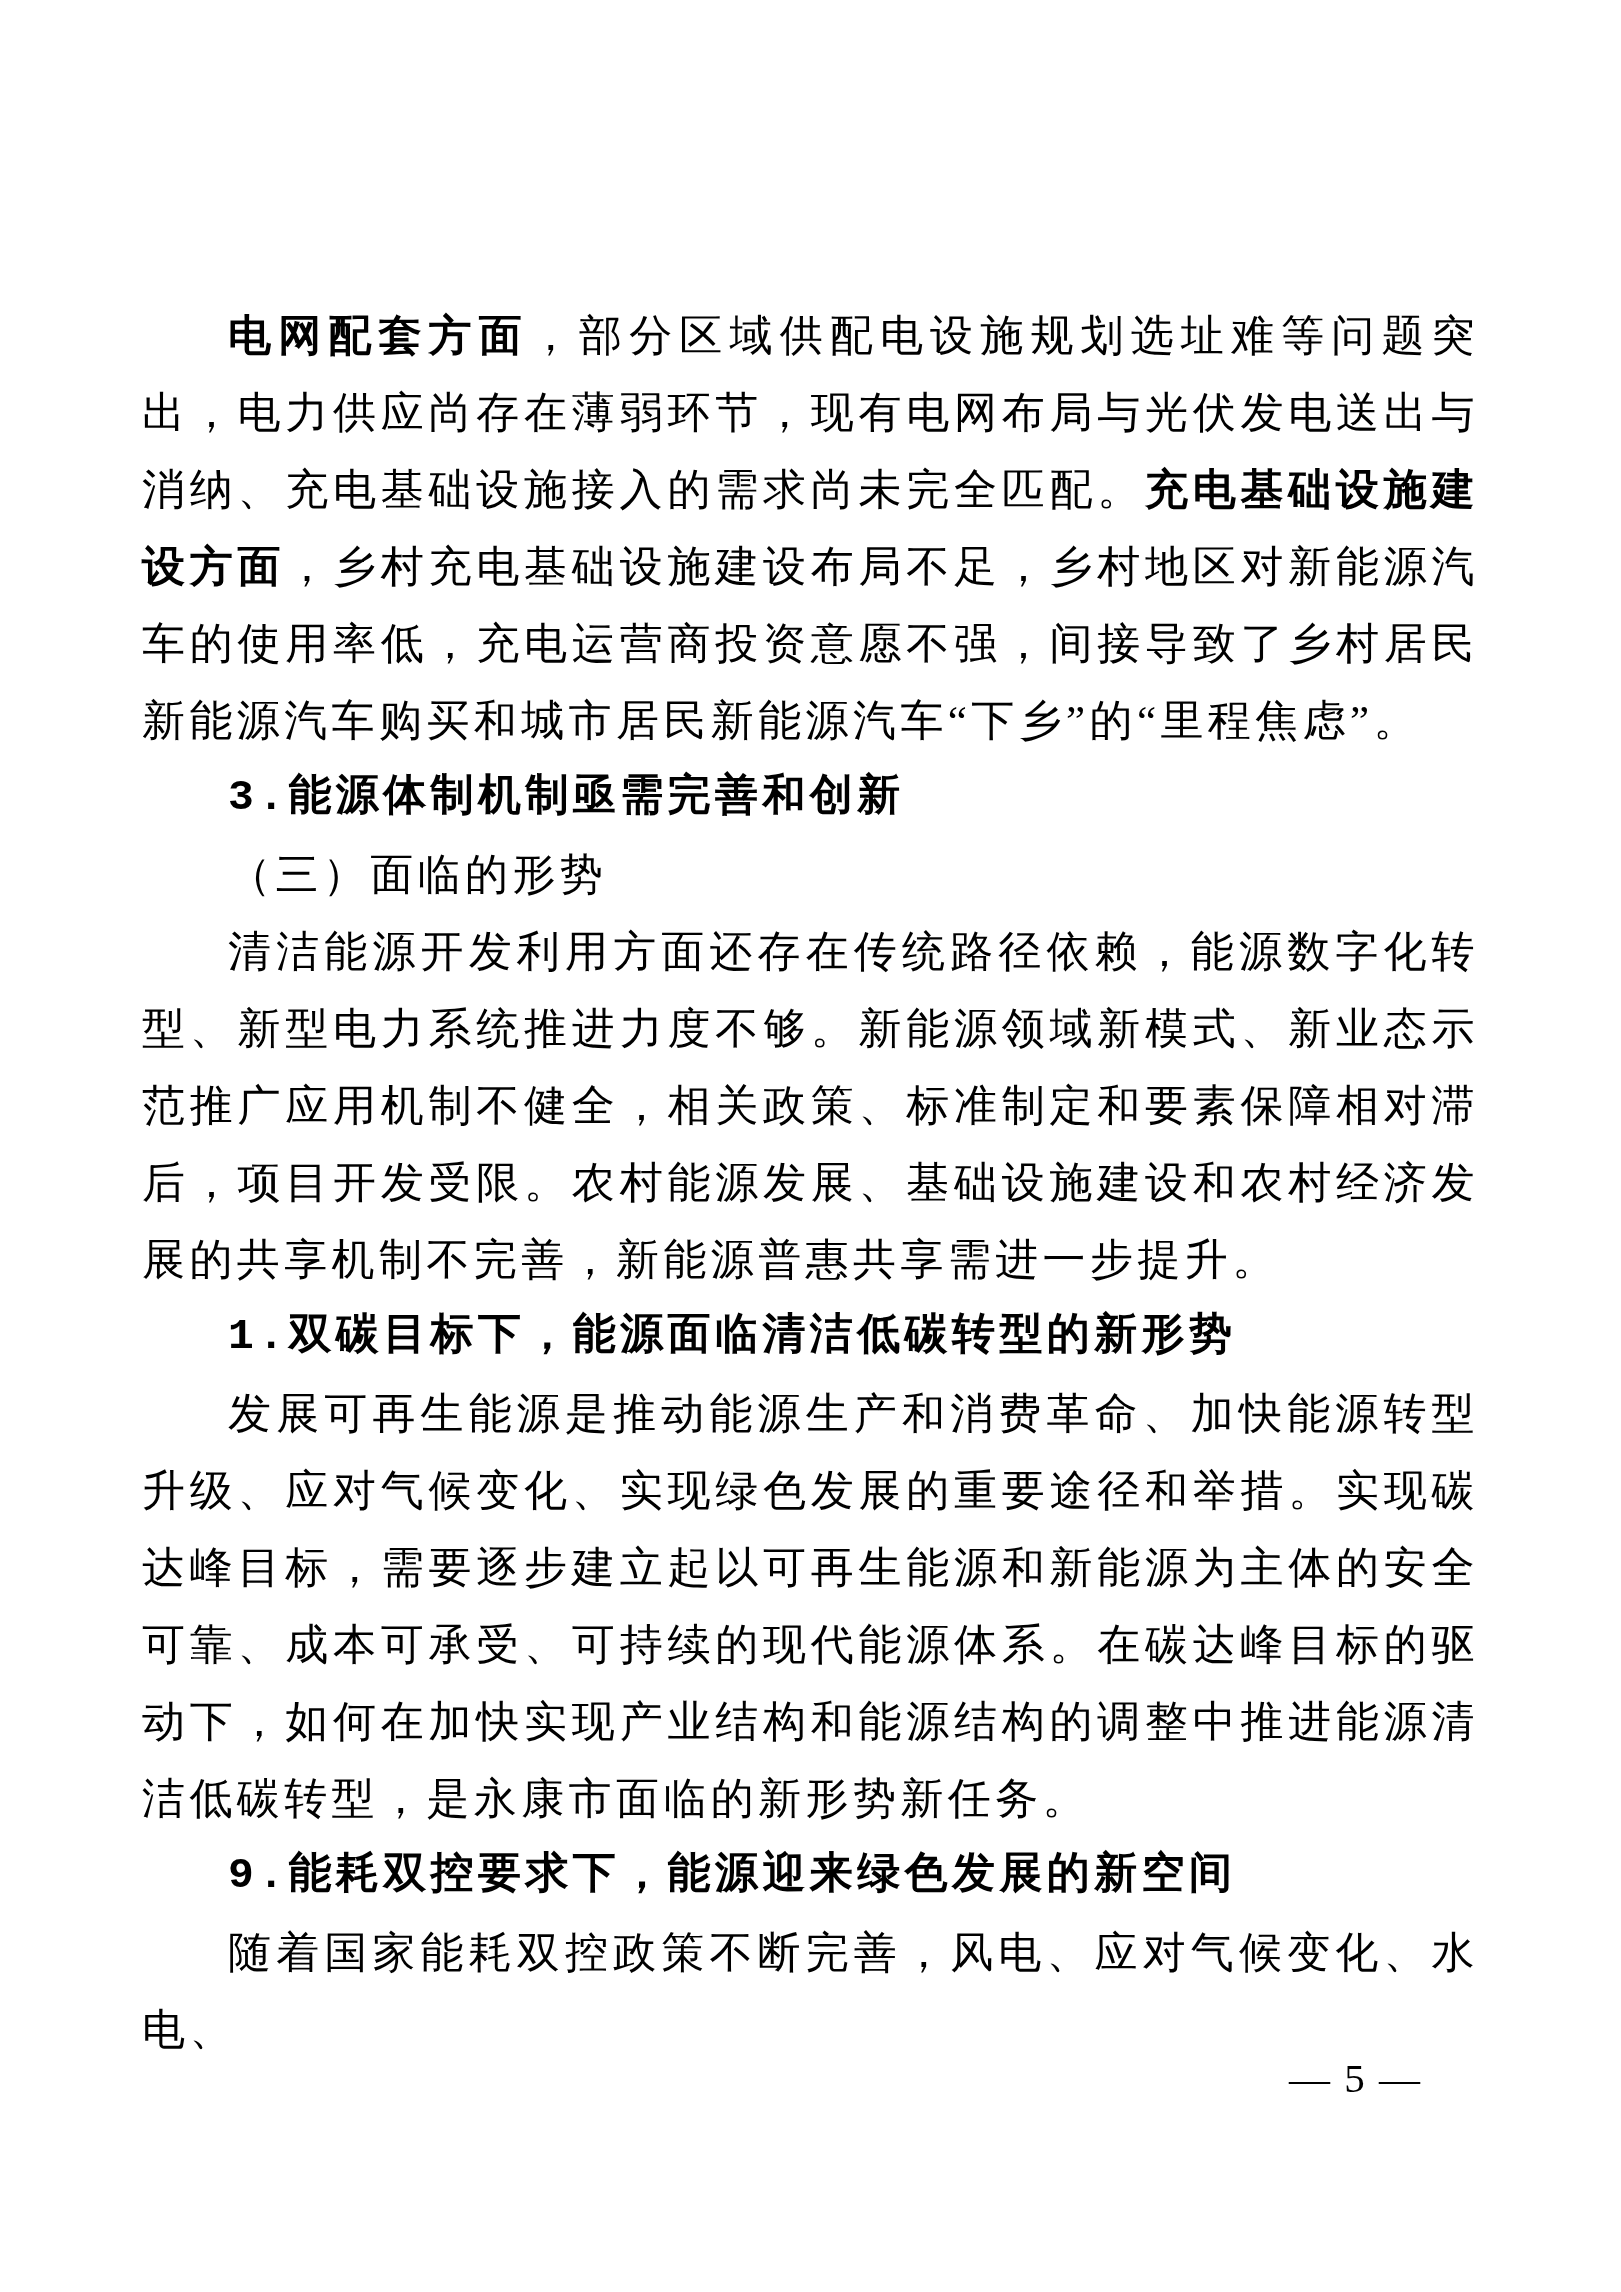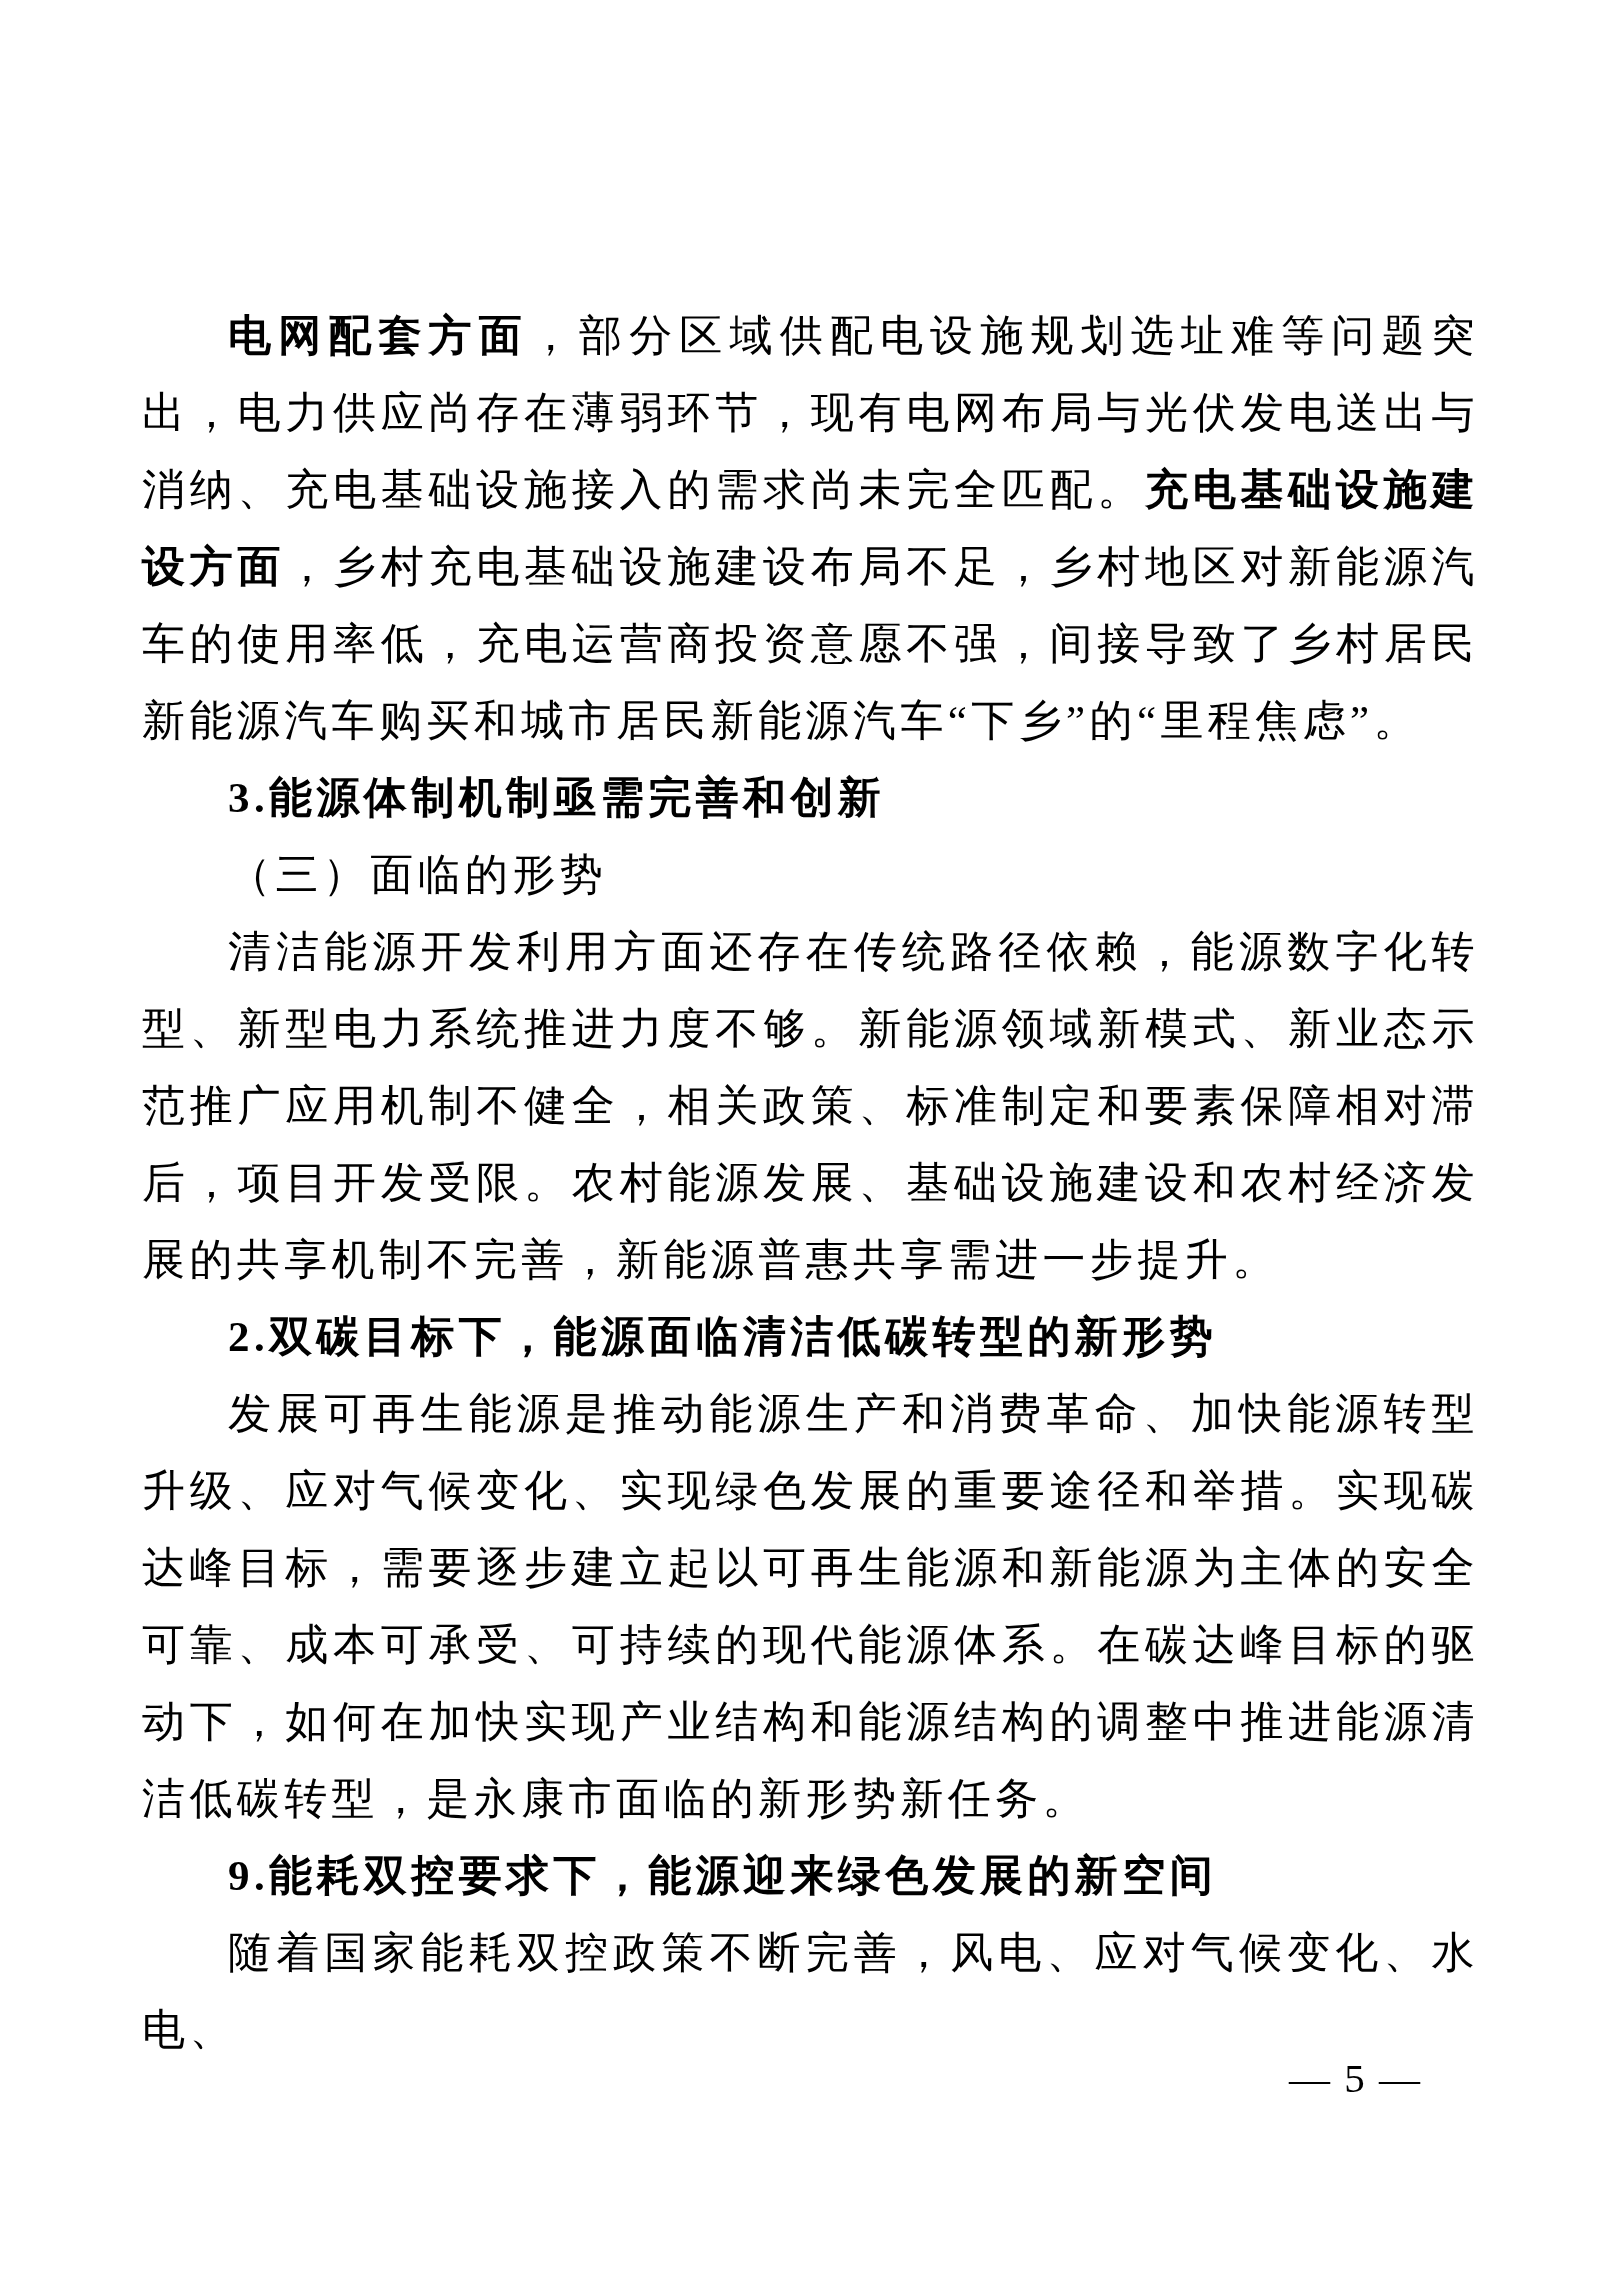--- a/index.html
+++ b/index.html
@@ -31,20 +31,21 @@
   .body-text h3 {
     margin: 0;
     padding: 0;
     text-indent: 2em;
     font-size: 43px;
     font-weight: 400;
     word-break: break-all;
   }
   .body-text h3 {
     font-weight: 700;
+    font-family: Liberation Mono, monospace;
   }
   .bold-run {
     font-weight: 700;
   }
   .page-footer {
     position: absolute;
     top: 2054px;
     right: 178px;
     font-size: 41px;
     letter-spacing: 2px;
@@ -59,21 +60,21 @@
   <main class="body-text">
 
     <p><span class="bold-run">电网配套方面</span><span>，部分区域供配电设施规划选址难等问题突出，电力供应尚存在薄弱环节，现有电网布局与光伏发电送出与消纳、充电基础设施接入的需求尚未完全匹配。</span><span class="bold-run">充电基础设施建设方面</span><span>，乡村充电基础设施建设布局不足，乡村地区对新能源汽车的使用率低，充电运营商投资意愿不强，间接导致了乡村居民新能源汽车购买和城市居民新能源汽车“下乡”的“里程焦虑”。</span></p>
 
     <h3>3.能源体制机制亟需完善和创新</h3>
 
     <p>（三）面临的形势</p>
 
     <p>清洁能源开发利用方面还存在传统路径依赖，能源数字化转型、新型电力系统推进力度不够。新能源领域新模式、新业态示范推广应用机制不健全，相关政策、标准制定和要素保障相对滞后，项目开发受限。农村能源发展、基础设施建设和农村经济发展的共享机制不完善，新能源普惠共享需进一步提升。</p>
 
-    <h3>2.双碳目标下，能源面临清洁低碳转型的新形势</h3>
+    <h3>1.双碳目标下，能源面临清洁低碳转型的新形势</h3>
 
     <p>发展可再生能源是推动能源生产和消费革命、加快能源转型升级、应对气候变化、实现绿色发展的重要途径和举措。实现碳达峰目标，需要逐步建立起以可再生能源和新能源为主体的安全可靠、成本可承受、可持续的现代能源体系。在碳达峰目标的驱动下，如何在加快实现产业结构和能源结构的调整中推进能源清洁低碳转型，是永康市面临的新形势新任务。</p>
 
     <h3>9.能耗双控要求下，能源迎来绿色发展的新空间</h3>
 
     <p>随着国家能耗双控政策不断完善，风电、应对气候变化、水电、</p>
 
   </main>
 
   <footer class="page-footer">

